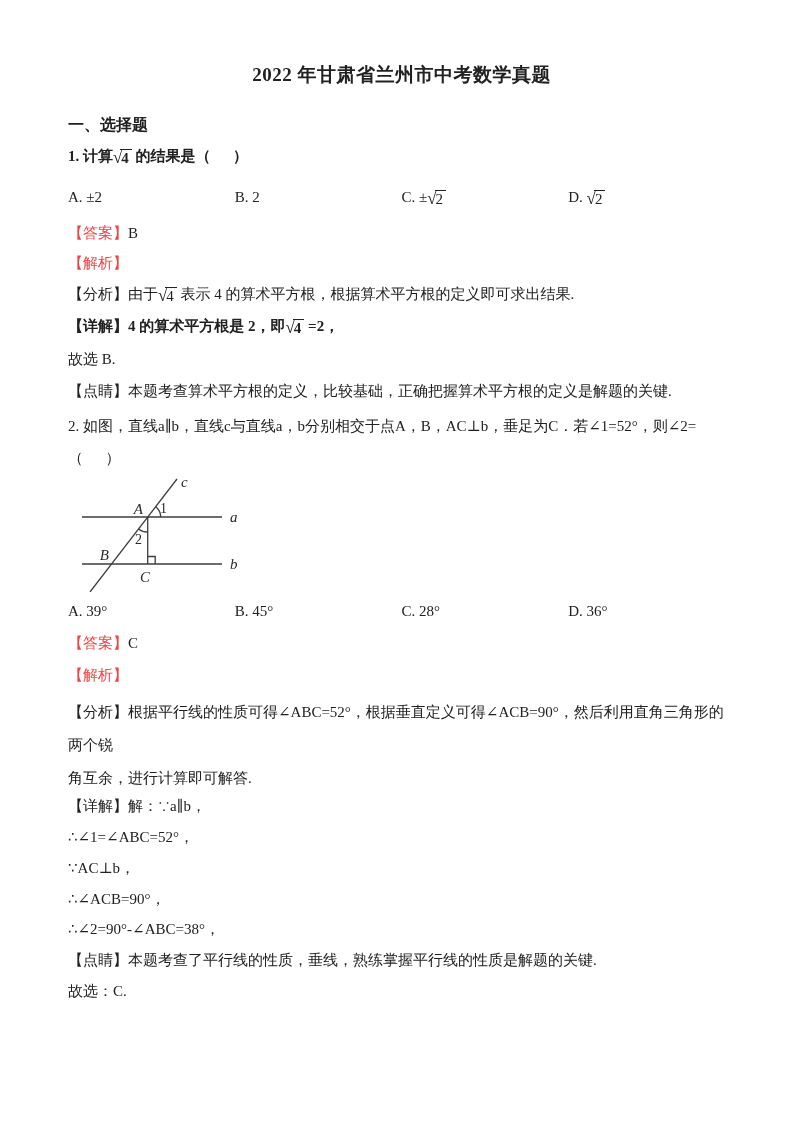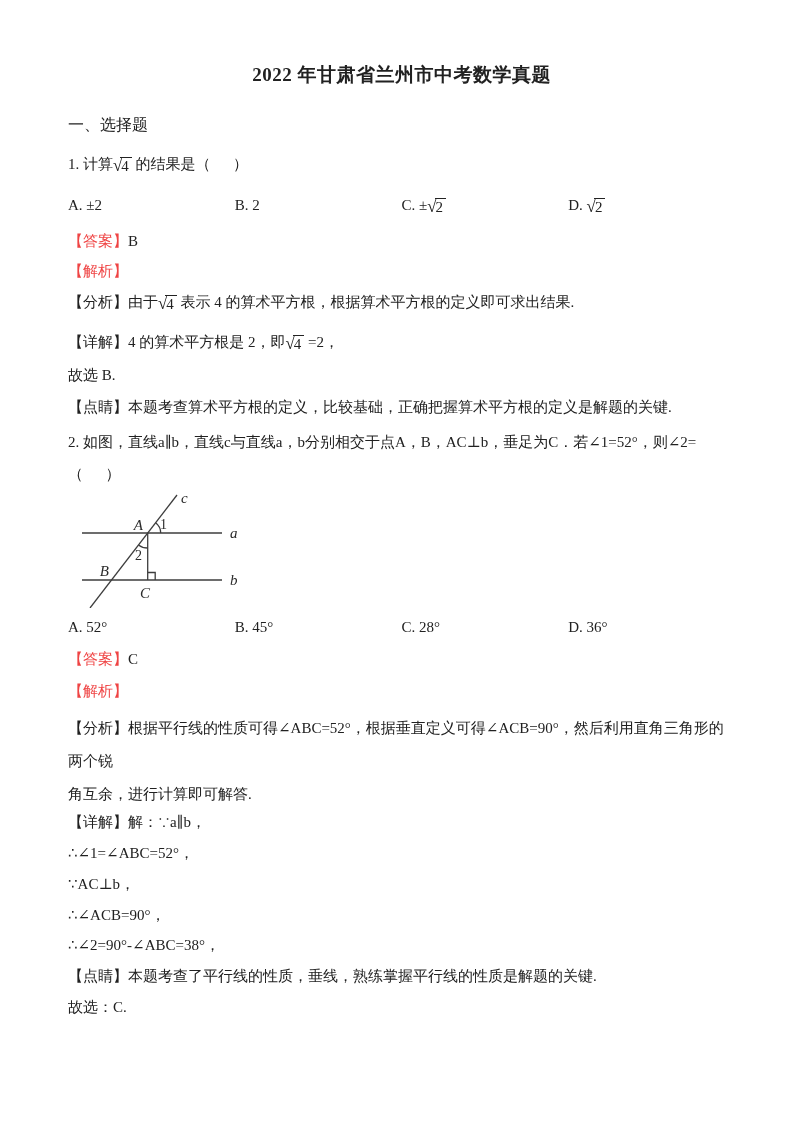--- a/index.html
+++ b/index.html
@@ -3,25 +3,25 @@
 <meta charset="utf-8">
 <style>
   html,body{margin:0;padding:0;}
   body{
     width:793px;height:1122px;background:#ffffff;
     font-family:"Liberation Serif","DejaVu Serif",serif;
     color:#212121;overflow:hidden;
   }
   .page{box-sizing:border-box;width:793px;height:862px;padding:62px 58px 0 68px;}
   h1{font-size:19px;line-height:26px;font-weight:bold;text-align:center;margin:0;letter-spacing:.5px;}
-  h2{font-size:16px;line-height:22px;font-weight:normal;margin:26px 0 0;}
+  h2{font-size:16px;line-height:22px;font-weight:bold;margin:26px 0 0;}
   p{font-size:15px;line-height:22px;margin:10px 0 0;white-space:pre-wrap;}
   .lh24{line-height:24px;}
   .m0{margin-top:0;} .m8{margin-top:8px;} .m9{margin-top:9px;}
-  .m13{margin-top:13px;} .m14{margin-top:14px;} .m16{margin-top:16px;}
+  .m13{margin-top:13px;} .m14{margin-top:14px;} .m16{margin-top:8px;font-weight:bold;}
   .blue{color:#ef4444;}
   .opts{display:flex;margin-top:18px;font-size:15px;line-height:22px;white-space:pre-wrap;}
   .opts .opt{width:25%;}
   .opts.m8{margin-top:8px;}
   
   .sq{display:inline-block;line-height:1;vertical-align:-2px;font-size:17px;}
   .rad{display:inline-block;}
   .radicand{display:inline-block;border-top:1px solid #222;padding:1px 3px 0 1px;margin-left:-2px;font-size:15px;}
   .rad:empty,.radicand:empty{display:none;border:none;padding:0;margin:0;}
   
@@ -82,21 +82,21 @@
       <text x="101" y="13">c</text>
       <text x="63" y="40" text-anchor="end">A</text>
       <text x="29" y="86" text-anchor="end">B</text>
       <text x="65" y="108" text-anchor="middle">C</text>
       <text x="80" y="39" class="num">1</text>
       <text x="55" y="70" class="num">2</text>
     </svg>
   </div>
 
   <div class="opts m8">
-    <span class="opt">A. 52°</span>
+    <span class="opt">A. 39°</span>
     <span class="opt">B. 45°</span>
     <span class="opt">C. 28°</span>
     <span class="opt">D. 36°</span>
   </div>
 
   <p><span class="blue">【答案】</span><span>C</span></p>
 
   <p><span class="blue">【解析】</span></p>
 
   <p class="wide-lines"><span>【分析】根据平行线的性质可得∠ABC=52°，根据垂直定义可得∠ACB=90°，然后利用直角三角形的两个锐</span><br><span>角互余，进行计算即可解答.</span></p>

